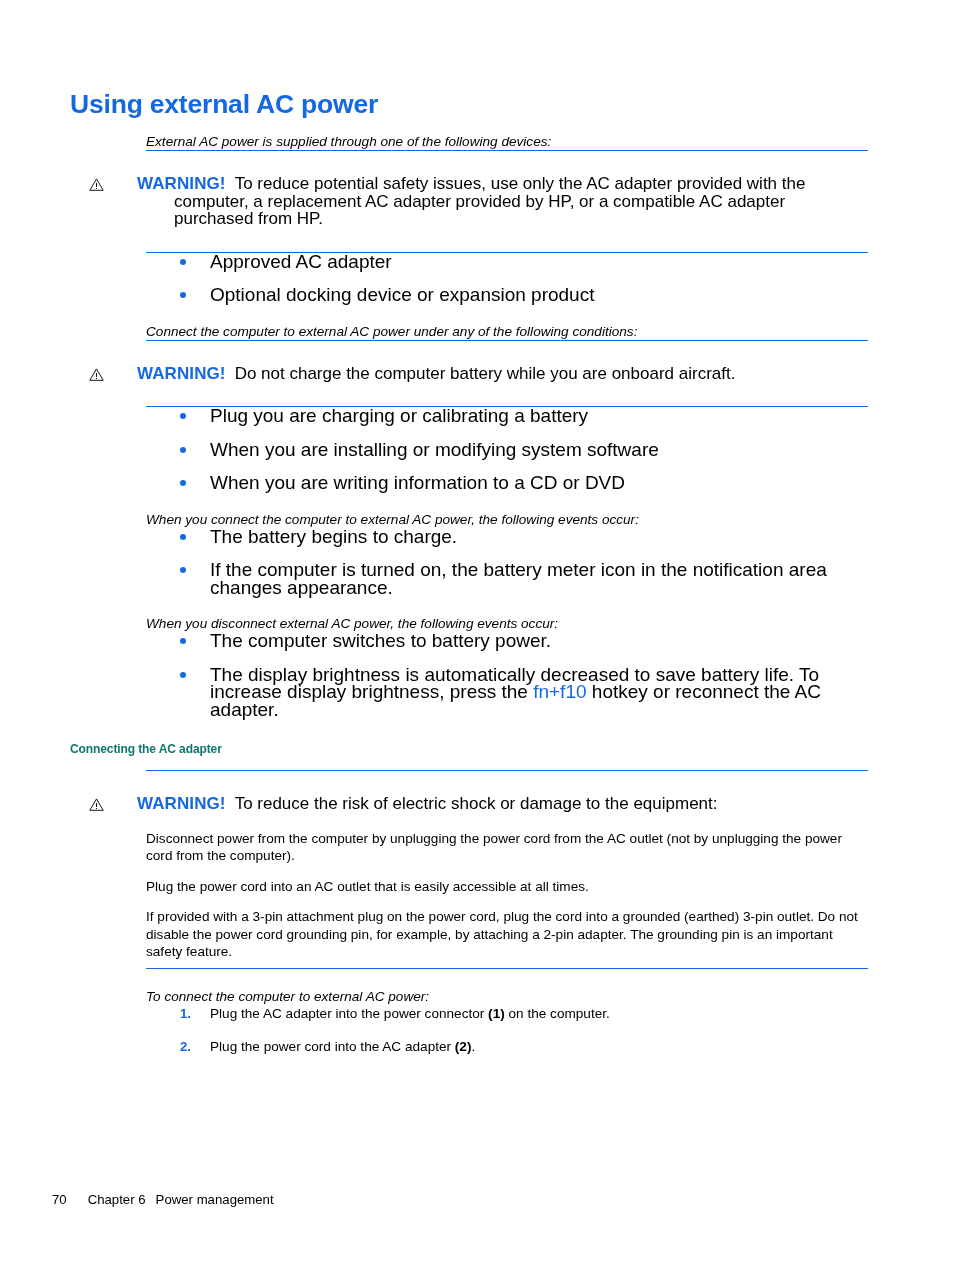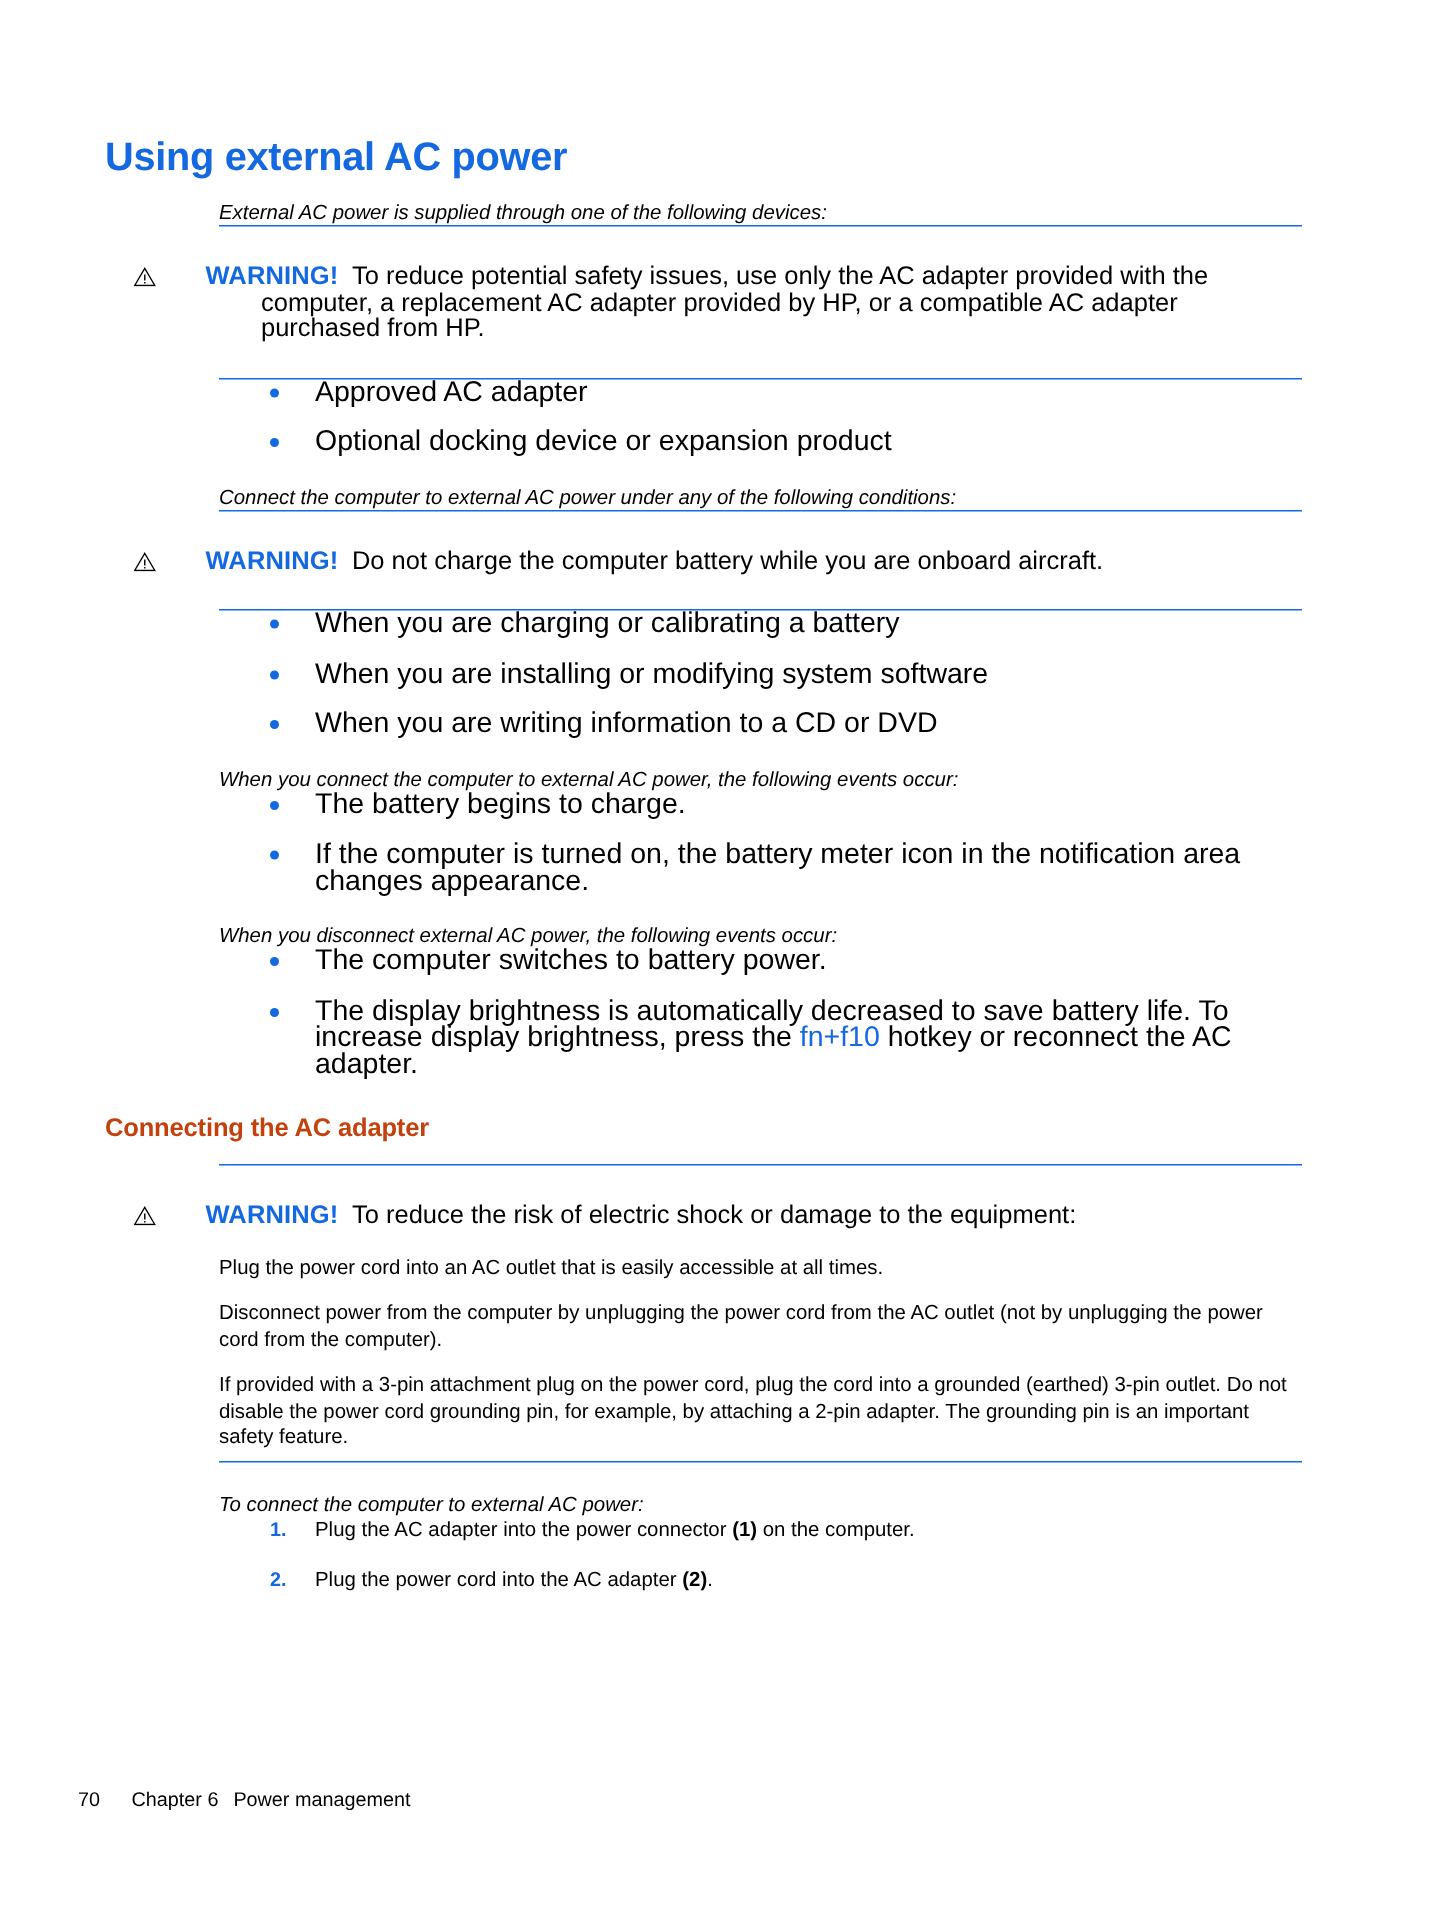--- a/index.html
+++ b/index.html
@@ -31,23 +31,23 @@
     top: 90px;
     font-size: 26.5px;
     font-weight: bold;
     color: #1569E0;
     letter-spacing: -0.2px;
     line-height: 1.1;
     margin: 0;
     white-space: nowrap;
   }
   .h2 {
-    font-size: 17px;
-    font-weight: bold;
-    color: #c2410c;
+    font-size: 12px;
+    font-weight: bold;
+    color: #0f766e;
     margin: 0;
     line-height: 1.2;
     letter-spacing: -0.1px;
   }
 
   
   .content {
     position: absolute;
     left: 70px;
     top: 133px;
@@ -212,21 +212,21 @@
           <svg width="15" height="13" viewBox="0 0 15 13" aria-hidden="true">
             <path d="M7.5 0.9 L14.2 12.3 L0.8 12.3 Z" fill="none" stroke="#000000" stroke-width="0.9"></path>
             <rect x="7.05" y="5.0" width="0.95" height="4.0" fill="#000000"></rect>
             <rect x="7.05" y="10.0" width="0.95" height="1.0" fill="#000000"></rect>
           </svg>
         </span><span class="warn-label">WARNING!</span><span class="warn-gap"></span><span>Do not charge the computer battery while you are onboard aircraft.</span>
       </p>
     </div>
 
     <ul class="blist blk">
-      <li>When you are charging or calibrating a battery</li>
+      <li>Plug you are charging or calibrating a battery</li>
       <li>When you are installing or modifying system software</li>
       <li>When you are writing information to a CD or DVD</li>
     </ul>
 
     <p class="para blk">When you connect the computer to external AC power, the following events occur:</p>
 
     <ul class="blist blk">
       <li>The battery begins to charge.</li>
       <li>If the computer is turned on, the battery meter icon in the notification area changes appearance.</li>
     </ul>
@@ -243,22 +243,22 @@
     <div class="warning flush" style="margin-top:14px;">
       <p class="warning-body">
         <span class="warn-icon">
           <svg width="15" height="13" viewBox="0 0 15 13" aria-hidden="true">
             <path d="M7.5 0.9 L14.2 12.3 L0.8 12.3 Z" fill="none" stroke="#000000" stroke-width="0.9"></path>
             <rect x="7.05" y="5.0" width="0.95" height="4.0" fill="#000000"></rect>
             <rect x="7.05" y="10.0" width="0.95" height="1.0" fill="#000000"></rect>
           </svg>
         </span><span class="warn-label">WARNING!</span><span class="warn-gap"></span><span>To reduce the risk of electric shock or damage to the equipment:</span>
       </p>
+      <p class="sub">Disconnect power from the computer by unplugging the power cord from the AC outlet (not by unplugging the power cord from the computer).</p>
       <p class="sub">Plug the power cord into an AC outlet that is easily accessible at all times.</p>
-      <p class="sub">Disconnect power from the computer by unplugging the power cord from the AC outlet (not by unplugging the power cord from the computer).</p>
       <p class="sub">If provided with a 3-pin attachment plug on the power cord, plug the cord into a grounded (earthed) 3-pin outlet. Do not disable the power cord grounding pin, for example, by attaching a 2-pin adapter. The grounding pin is an important safety feature.</p>
     </div>
 
     <p class="para blk">To connect the computer to external AC power:</p>
 
     <ol class="nlist blk">
       <li>
         <span class="num">1.</span><span>Plug the AC adapter into the power connector </span><span class="b">(1)</span><span> on the computer.</span>
       </li>
       <li>

